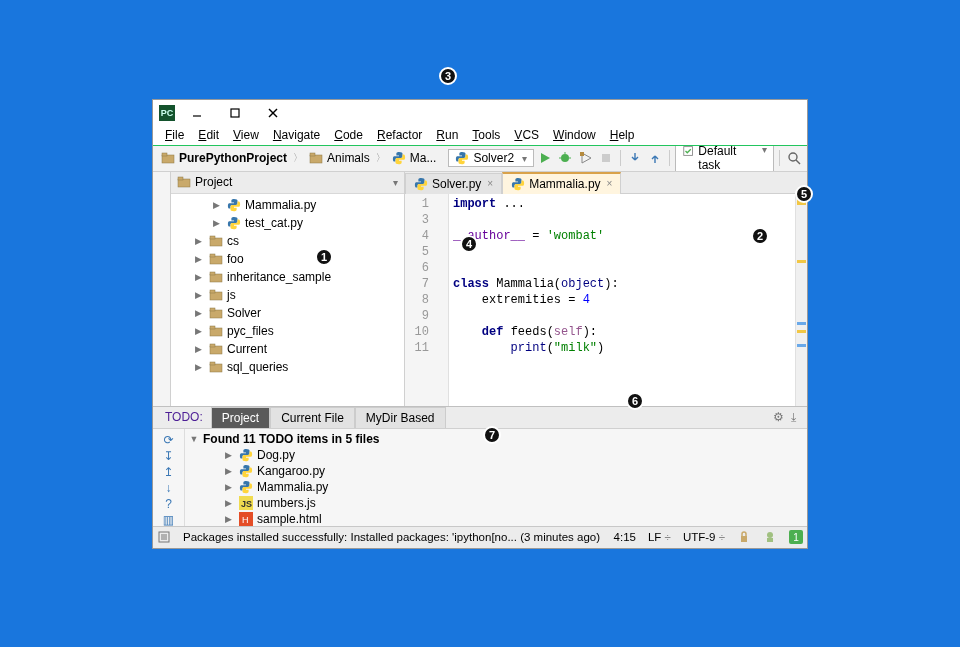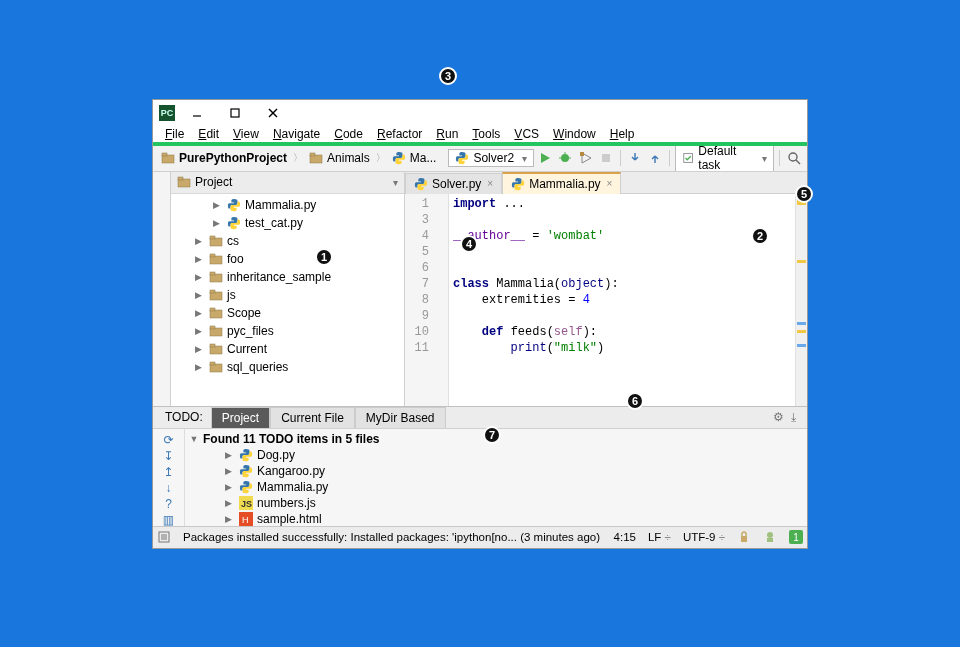--- a/index.html
+++ b/index.html
@@ -38,21 +38,21 @@
 }
 .titlebar .title-text { flex: 1; font-size: 12px; overflow:hidden; text-overflow:ellipsis; white-space:nowrap; }
 .win-btn { width: 32px; height: 24px; display:flex; align-items:center; justify-content:center; font-size:14px; }
 
 .menubar {
   height: 20px;
   display: flex;
   align-items: center;
   padding: 0 6px;
   gap: 2px;
-  border-bottom: 4px solid #22c55e;
+  border-bottom: 1px solid #22c55e;
   font-size: 12px;
 }
 .menubar span { padding: 2px 6px; }
 .menubar span u { text-decoration: underline; }
 
 .navbar {
   height: 26px;
   background: #f2f2f2;
   border-bottom: 1px solid #d0d0d0;
   display: flex;
@@ -65,21 +65,21 @@
 .crumb svg { width:14px; height:14px; }
 .chev { color:#888; font-size:10px; padding:0 2px; }
 .run-config {
   display:flex; align-items:center; gap:4px; padding:1px 6px;
   background:#fff; border:1px solid #bbb; font-size:12px;
   margin-left: 6px;
 }
 .tb-btn { width:18px; height:18px; display:flex; align-items:center; justify-content:center; margin:0 1px; }
 .tb-sep { width:1px; height:16px; background:#ccc; margin:0 3px; }
 .task-badge {
-  display:flex;align-items:center;gap:4px;padding:1px 6px;
+  display:flex;gap:4px;padding:1px 6px;
   background:#fff;border:1px solid #bbb;font-size:12px;
 }
 
 .body-area {
   flex:1; display:flex; overflow:hidden;
 }
 .left-gutter {
   width:18px; background:#f4f4f4; border-right:1px solid #d0d0d0;
   display:flex; flex-direction:column; align-items:center;
 }
@@ -126,21 +126,21 @@
 .dunder { color:#660099; }
 
 .todo-panel {
   height:120px; border-top:1px solid #c0c0c0; display:flex; flex-direction:column;
   background:#f6f6f6;
 }
 .todo-tabs {
   display:flex; align-items:center; gap:0; border-bottom:1px solid #d0d0d0;
   font-size:12px; padding-left:4px; background:#ececec;
 }
-.todo-tabs .lbl { padding:3px 8px; color:#000000; }
+.todo-tabs .lbl { padding:3px 8px; color:#4c1d95; }
 .todo-tabs .ttab { padding:3px 10px; border:1px solid #ccc; border-bottom:none; background:#e2e2e2; }
 .todo-tabs .ttab.active { background:#5a5a5a; color:#fff; }
 .todo-tabs .spacer { flex:1; }
 .todo-tabs .toolicon { width:18px; padding:2px; color:#777; }
 .todo-body { flex:1; display:flex; overflow:hidden; }
 .todo-left { width:32px; display:flex; flex-direction:column; align-items:center; gap:2px; padding:4px 0; border-right:1px solid #ddd; }
 .todo-left .tl { width:18px; height:16px; font-size:12px; color:#3b78b5; text-align:center; }
 .todo-tree { flex:1; padding:2px 0; font-size:12px; overflow:hidden; }
 .todo-tree .hdr { display:flex; align-items:center; gap:4px; padding:1px 4px; font-weight:bold; }
 .todo-tree .trow { display:flex; align-items:center; gap:4px; padding:0 4px 0 40px; height:16px; }
@@ -357,21 +357,21 @@
             <span>js</span>
           </div>
           <div class="tree-row d1">
             <span class="expander">▶</span>
             <span class="ficon">
               <svg class="ico" viewBox="0 0 14 14">
                 <rect x="1" y="4" width="12" height="8" class="folder-ico"></rect>
                 <rect x="1" y="2" width="5" height="3" class="folder-ico"></rect>
               </svg>
             </span>
-            <span>Scope</span>
+            <span>Solver</span>
           </div>
           <div class="tree-row d1">
             <span class="expander">▶</span>
             <span class="ficon">
               <svg class="ico" viewBox="0 0 14 14">
                 <rect x="1" y="4" width="12" height="8" class="folder-ico"></rect>
                 <rect x="1" y="2" width="5" height="3" class="folder-ico"></rect>
               </svg>
             </span>
             <span>pyc_files</span>

